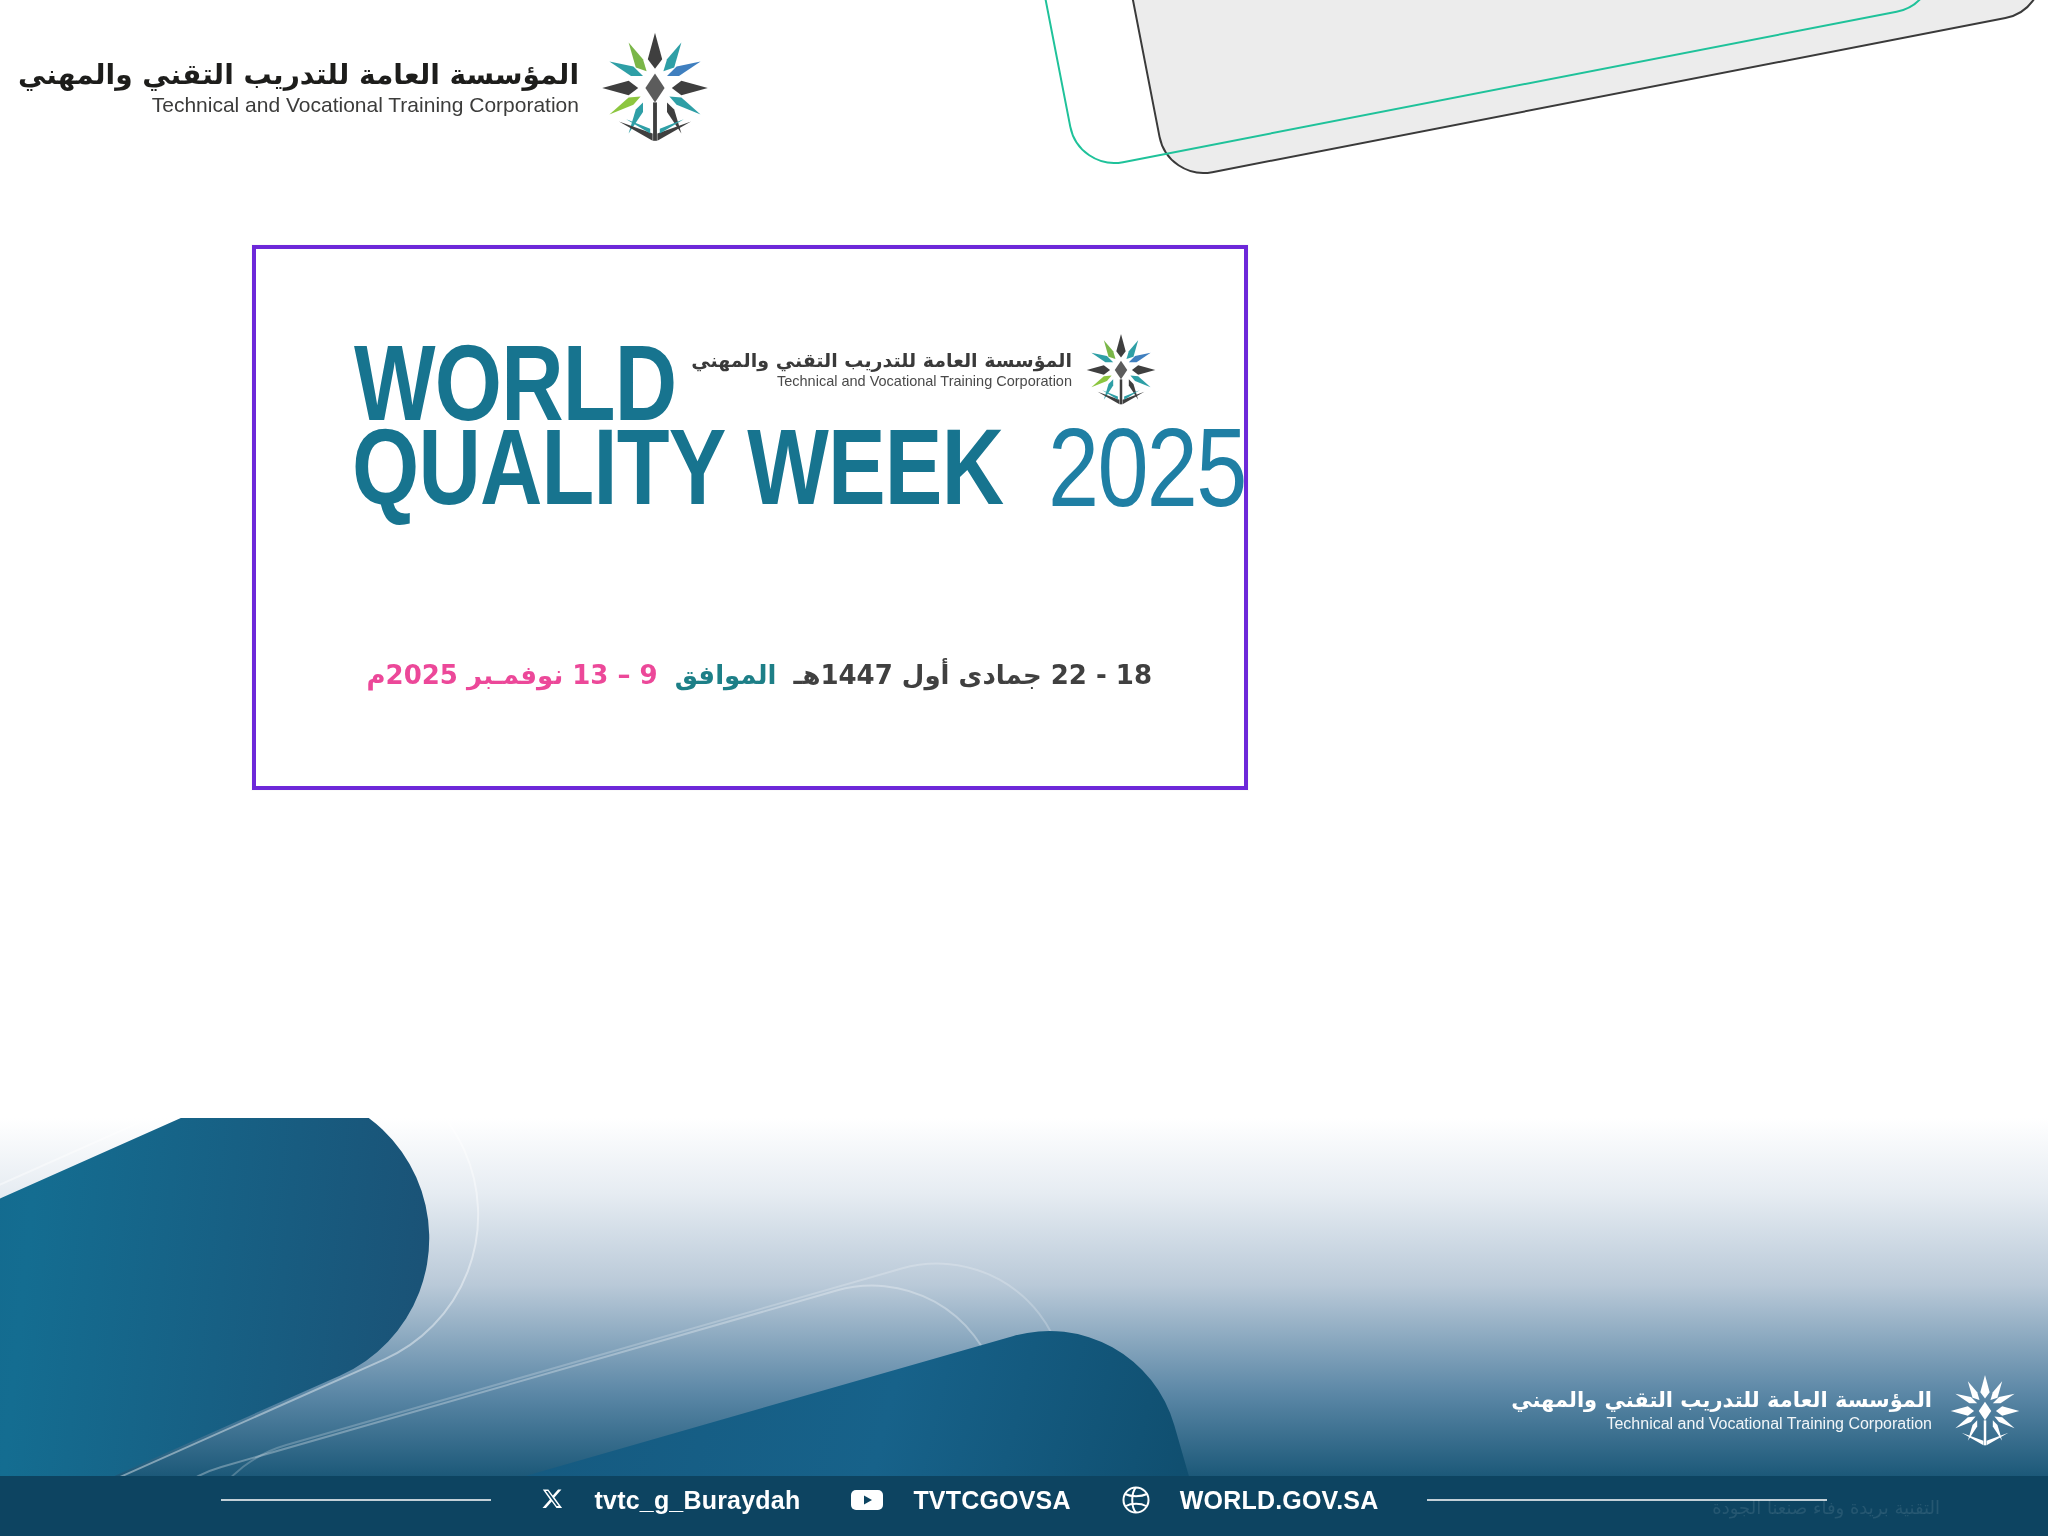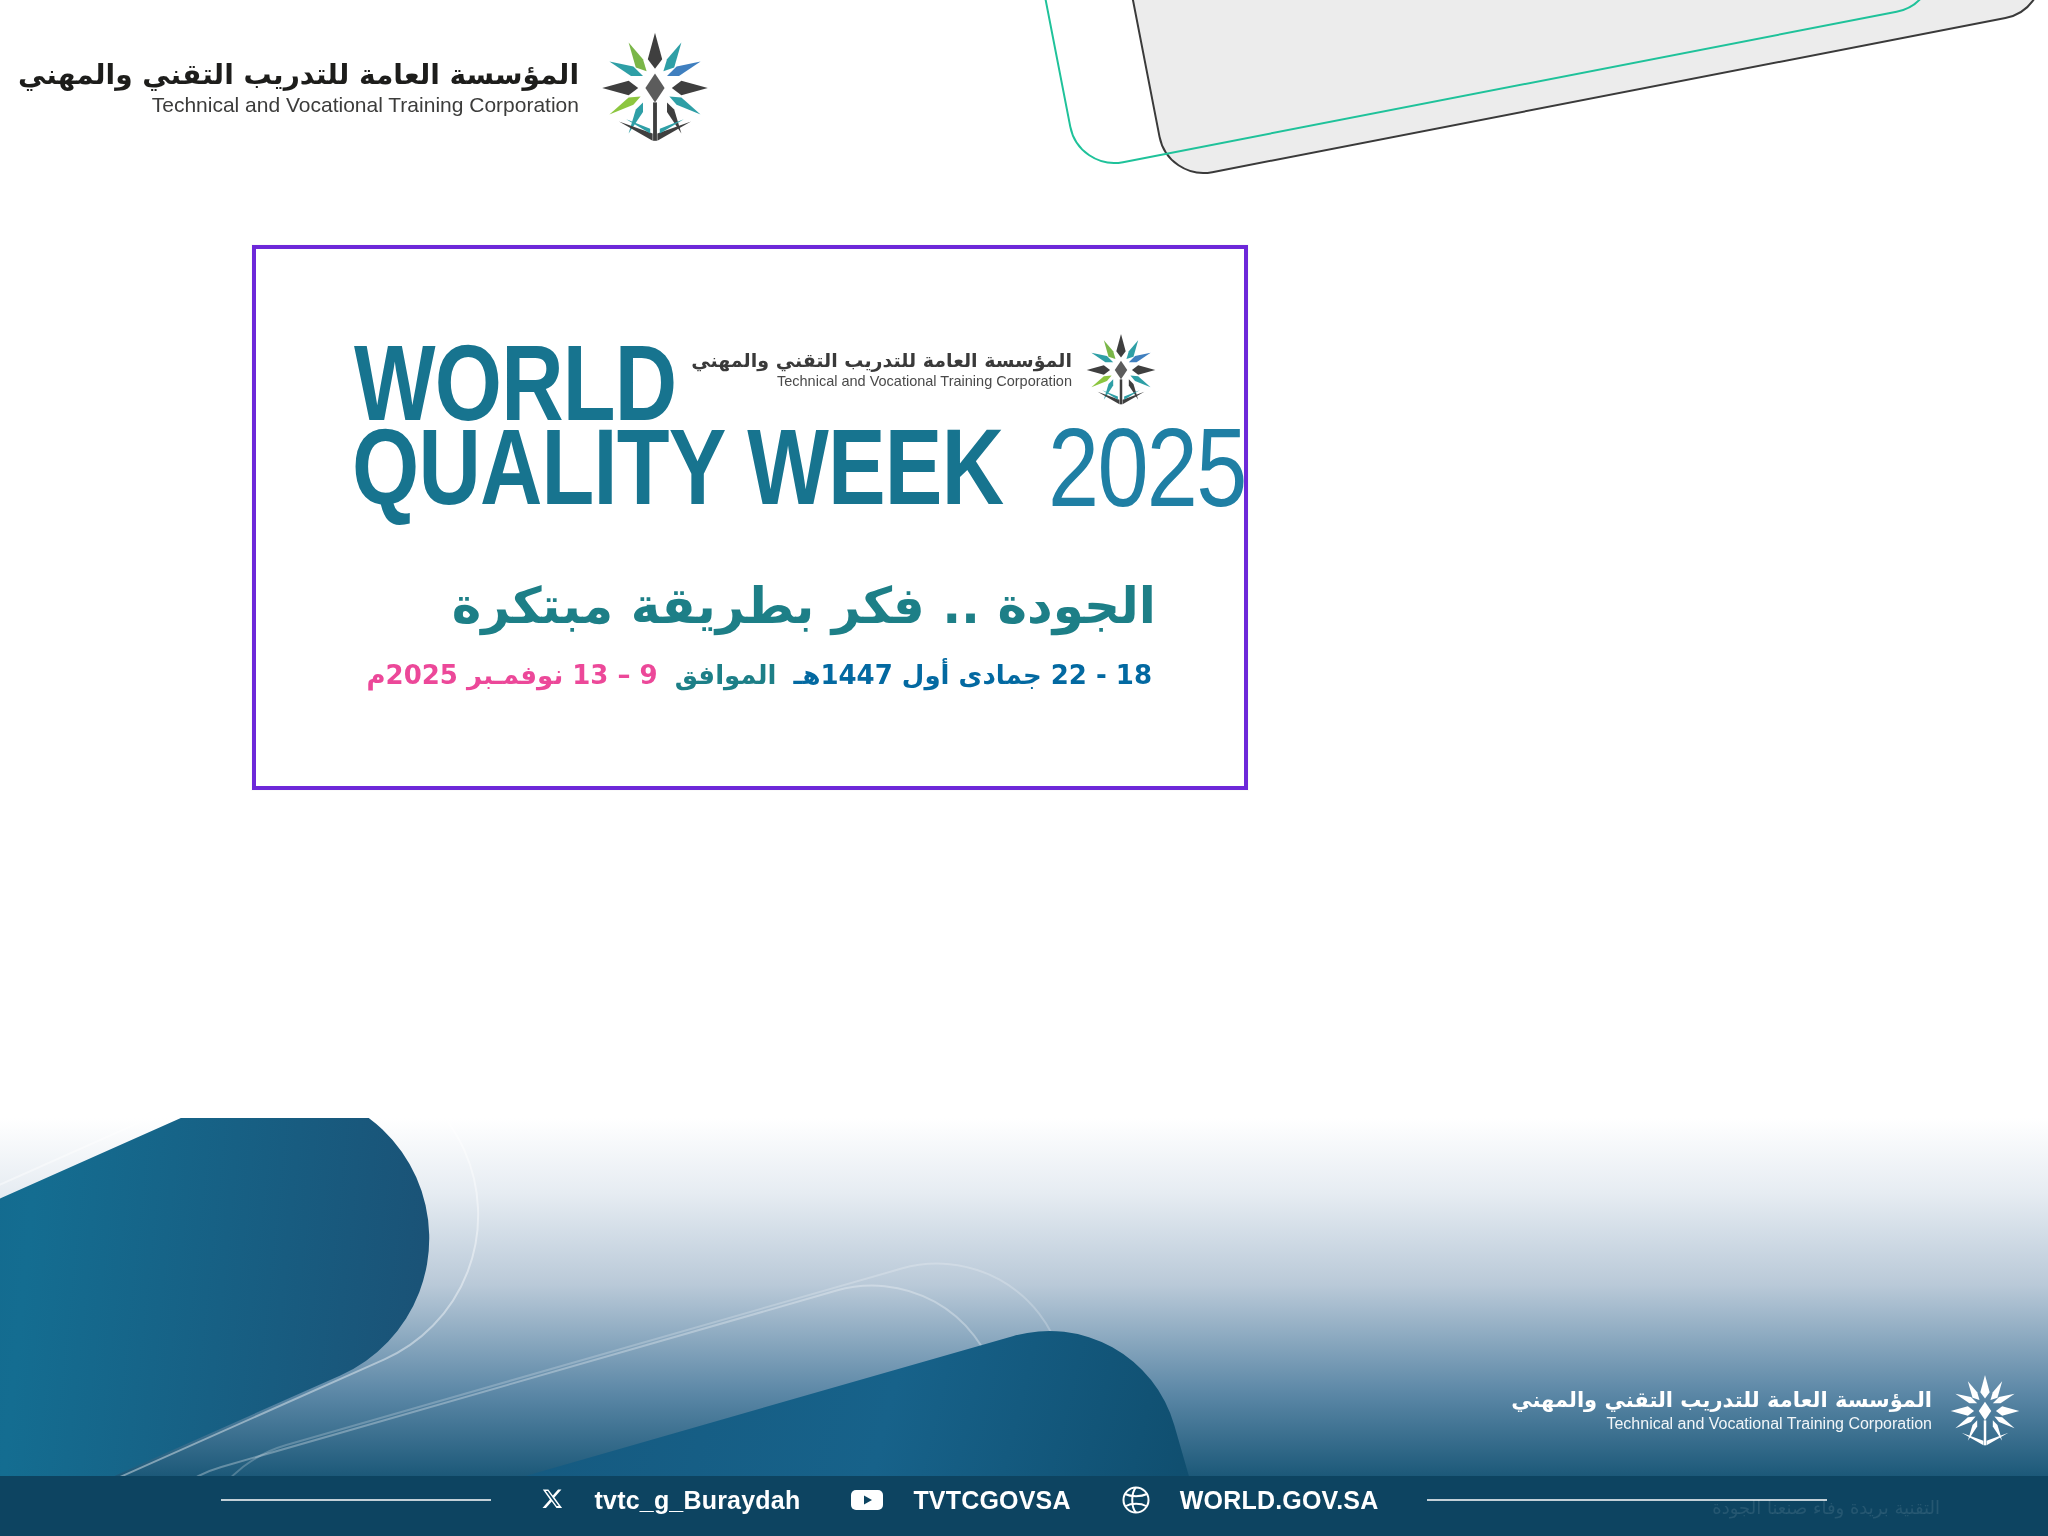--- a/index.html
+++ b/index.html
@@ -108,21 +108,21 @@
     font-family:"DejaVu Sans", sans-serif;
     font-size:50px; font-weight:700; color:#1d7f87;
     direction:rtl; white-space:nowrap; line-height:1.1;
   }
   .bn-dates {
     position:absolute; right:92px; top:412px;
     direction:rtl; white-space:nowrap;
     font-family:"DejaVu Sans", sans-serif;
     font-size:26px; font-weight:700; line-height:1.1;
   }
-  .bn-dates .d-h { color:#0369a1; }
+  .bn-dates .d-h { color:#404040; }
   .bn-dates .d-m { color:#1d7f87; margin:0 8px; }
   .bn-dates .d-g { color:#ec4899; }
 
   
   .caption {
     position:absolute; left:0; right:0; top:1036px;
     text-align:center;
     font-family:"DejaVu Sans", sans-serif;
     font-size:34px; font-weight:700; color:#161616;
     direction:rtl; letter-spacing:0.4px;
@@ -286,21 +286,20 @@
             </svg>
           </span>
         </div>
       </div>
 
       <div class="bn-row2">
         <span class="bn-qw">QUALITY WEEK</span>
         <span class="bn-year">2025</span>
       </div>
 
-      <div class="bn-tagline">الجودة .. فكر بطريقة مبتكرة</div>
 
       <div class="bn-dates">
         <span class="d-h">18 - 22 جمادى أول 1447هـ</span>
         <span class="d-m">الموافق</span>
         <span class="d-g">9 – 13 نوفمـبر 2025م</span>
       </div>
 
     </div>
   </div>
 

